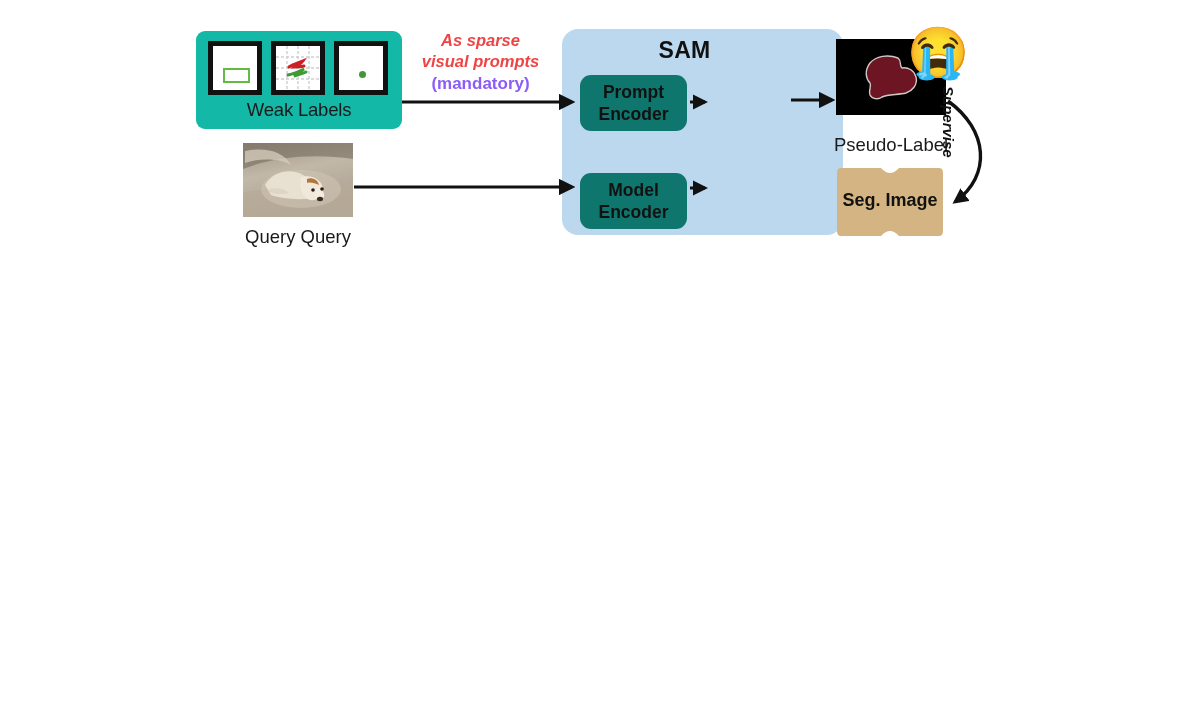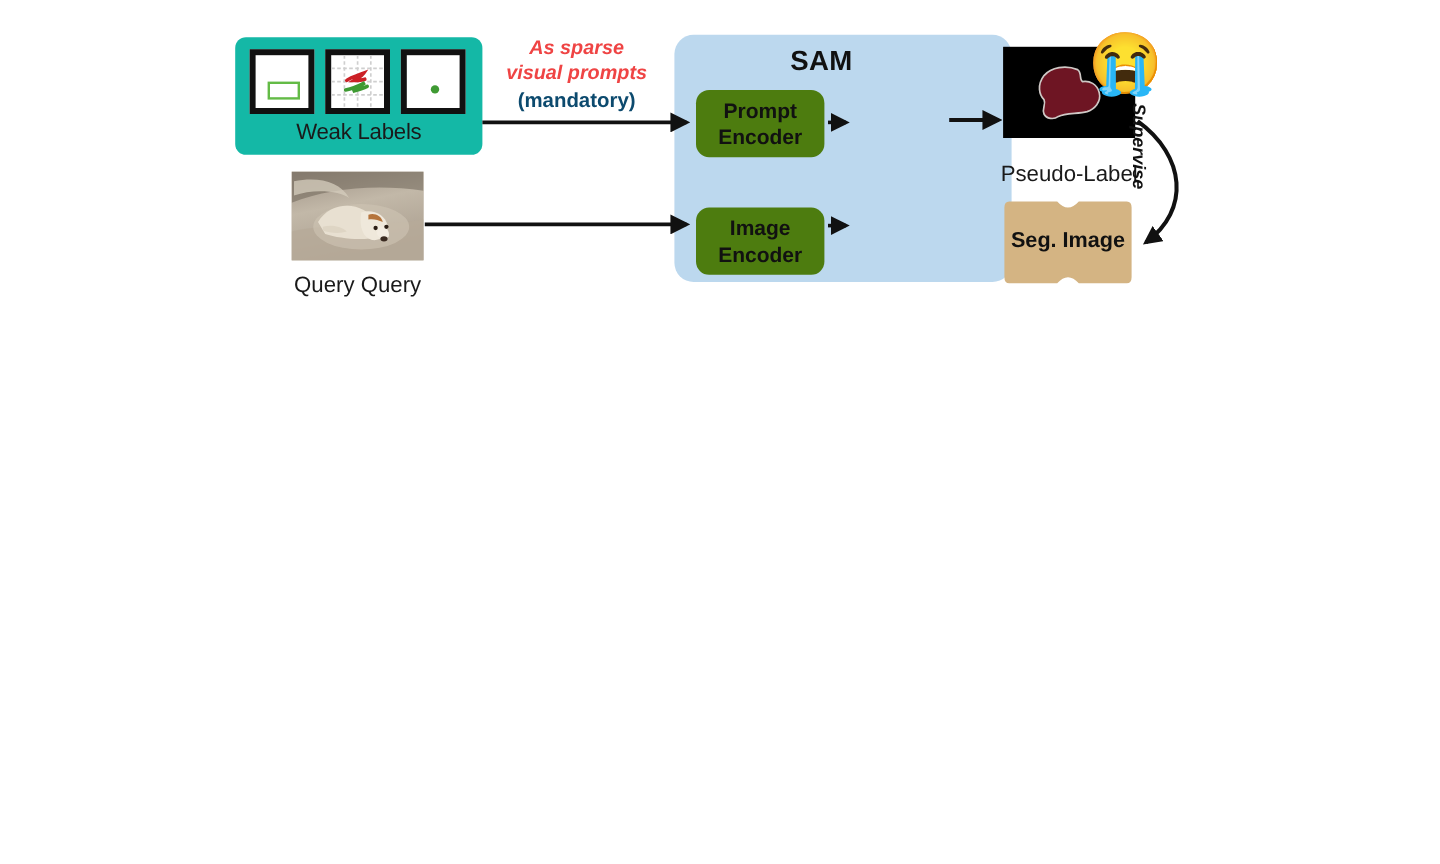--- a/index.html
+++ b/index.html
@@ -47,34 +47,34 @@
 
   
   .sparse-note{
     position:absolute;left:403px;top:30px;width:155px;text-align:center;
     line-height:21px;
   }
   .sparse-note .ital{
     display:block;font-style:italic;font-weight:bold;font-size:16.5px;color:#ef4444;
   }
   .sparse-note .mand{
-    display:block;font-weight:bold;font-size:17px;color:#0c4a6e;margin-top:1px;
+    display:block;font-weight:bold;font-size:17px;color:#8b5cf6;margin-top:1px;
   }
 
   
   .sam-box{
     position:absolute;left:562px;top:29px;width:245px;height:206px;
     background:#bcd8ee;border-radius:16px;padding-left:36px;
   }
   .sam-title{
     position:absolute;left:0;top:8px;width:245px;text-align:center;
     font-size:23px;font-weight:bold;color:#111;letter-spacing:0.3px;
   }
   .inner-box{
-    position:absolute;background:#4d7c0f;border-radius:11px;
+    position:absolute;background:#0f766e;border-radius:11px;
     display:flex;align-items:center;justify-content:center;text-align:center;
     font-size:17.5px;font-weight:bold;color:#111;line-height:22px;
   }
   .prompt-enc{left:18px;top:46px;width:107px;height:56px;}
   .image-enc{left:18px;top:144px;width:107px;height:56px;}
   .mask-dec{left:148px;top:46px;width:79px;height:154px;}
 
   
   .pseudo-img{
     position:absolute;left:836px;top:39px;width:110px;height:76px;
@@ -178,21 +178,21 @@
 
     <div class="inner-box prompt-enc">
       <span>
         <span>Prompt</span><br>
         <span>Encoder</span>
       </span>
     </div>
 
     <div class="inner-box image-enc">
       <span>
-        <span>Image</span><br>
+        <span>Model</span><br>
         <span>Encoder</span>
       </span>
     </div>
 
   </div>
 
   <div class="pseudo-img">
     <svg viewBox="0 0 110 76" width="110" height="76">
       <rect x="0" y="0" width="110" height="76" fill="#000000"></rect>
       <path d="M34 24 C40 17, 52 15, 62 19 C66 22, 63 27, 66 29 C72 28, 78 31, 80 38

